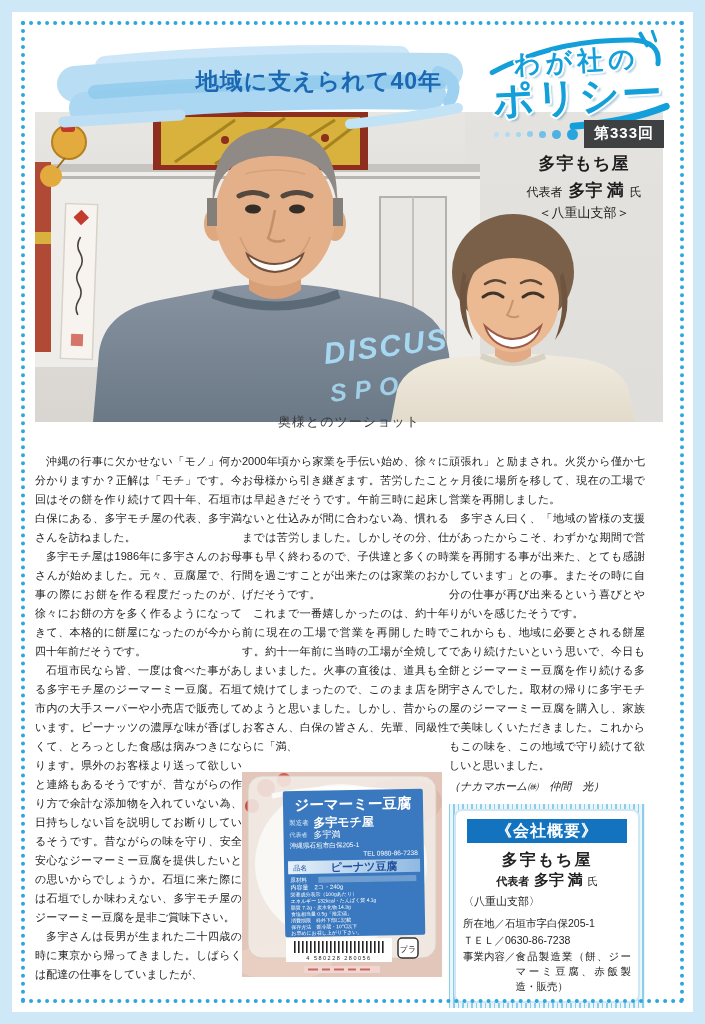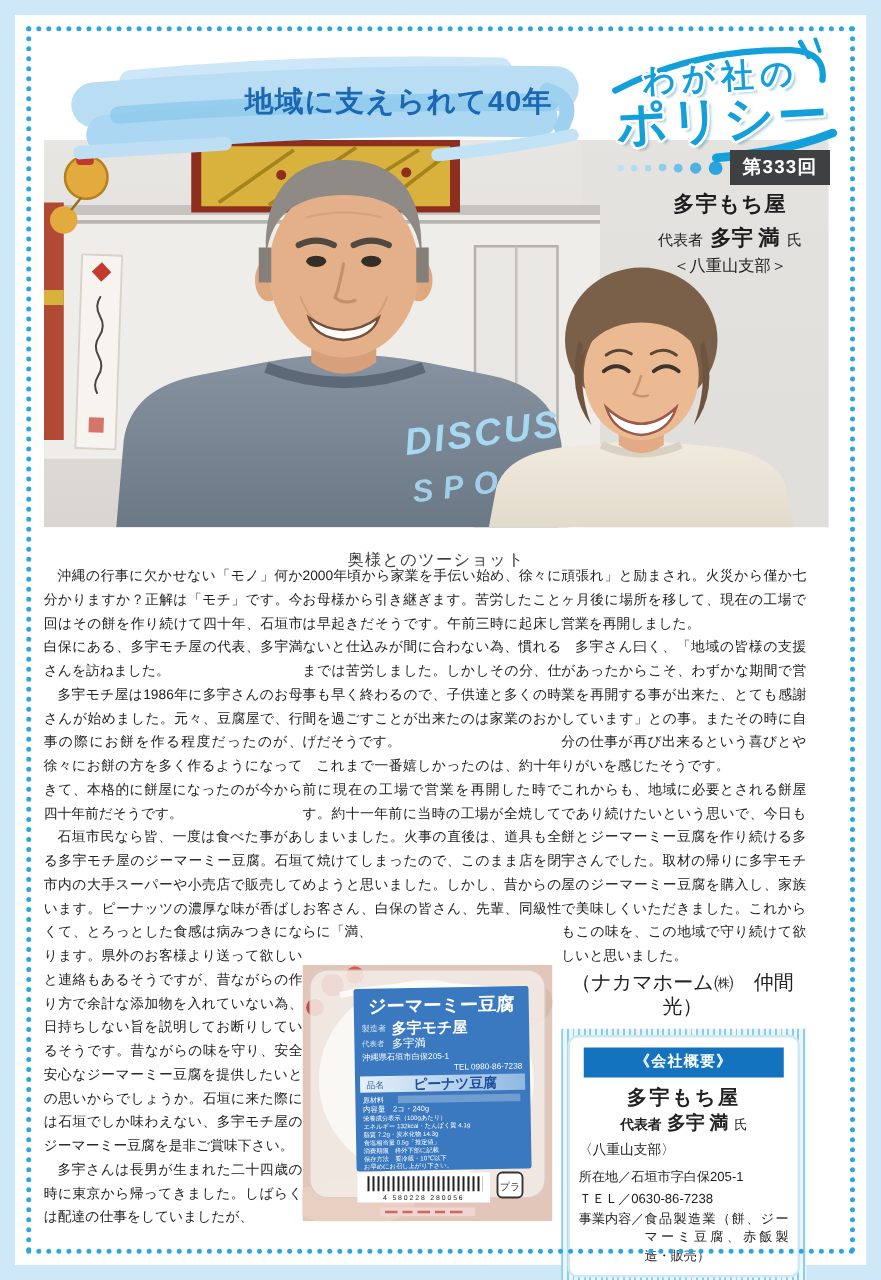--- a/index.html
+++ b/index.html
@@ -46,40 +46,40 @@
   }
   
   .photo-wrap{position:absolute;left:35px;top:112px;width:628px;height:310px;z-index:1;overflow:hidden;}
   .shop-overlay{position:absolute;left:500px;top:152px;width:168px;text-align:center;z-index:3;color:#1d1d1d;}
   .shop-overlay .shop-name{font-size:17px;font-weight:800;letter-spacing:1px;}
   .shop-overlay .shop-rep{font-family:"Liberation Serif","DejaVu Serif",serif;margin-top:4px;}
   .shop-overlay .rep-label{font-size:12px;}
   .shop-overlay .rep-name{font-size:17px;font-weight:700;margin:0 2px;}
   .shop-overlay .rep-suffix{font-size:12px;}
   .shop-overlay .shop-branch{font-family:Liberation Sans, sans-serif;font-size:13px;margin-top:2px;}
-  .photo-caption{position:absolute;left:35px;top:439px;width:628px;text-align:center;
+  .photo-caption{position:absolute;left:35px;top:413px;width:628px;text-align:center;
     font-size:13px;color:#3c3c3c;letter-spacing:1px;z-index:2;}
   
   .columns{
     position:absolute;left:35px;top:452px;width:632px;z-index:1;
     display:grid;grid-template-columns:207px 207px 196px;
     font-size:11px;line-height:19px;color:#222;text-align:justify;
   }
   .columns p{margin:0;text-indent:1em;}
   .columns p.cont{text-indent:0;}
-  .signature{text-align:center;font-size:16px;margin-top:2px;padding-right:2px;}
+  .signature{text-align:left;font-size:11px;margin-top:2px;padding-right:2px;font-style:italic;}
   .product-photo{margin-top:16px;width:200px;height:205px;}
   
   .company-box{
     margin-top:8px;
     background:repeating-linear-gradient(90deg,#8ccdea 0 1.5px,#eaf6fc 1.5px 4.5px);
     padding:5px;
   }
   .company-inner{background:#fff;border:2px solid #cfe8f6;border-radius:8px;padding:6px 7px 8px;}
-  .company-title{background:#1473be;color:#fff;text-align:center;font-size:12px;font-weight:700;
+  .company-title{background:#1473be;color:#fff;text-align:center;font-size:16px;font-weight:700;
     padding:2px 0 3px;margin:2px 4px 7px;letter-spacing:1px;}
   .company-name{text-align:center;font-size:16px;font-weight:800;letter-spacing:2px;}
   .company-rep{text-align:center;font-family:"Liberation Serif","DejaVu Serif",serif;margin-top:2px;}
   .company-rep .lbl{font-size:11px;font-weight:700;font-family:"Liberation Sans","DejaVu Sans",sans-serif;}
   .company-rep .nm{font-size:15px;font-weight:700;margin:0 2px;}
   .company-rep .sfx{font-size:10.5px;}
   .company-branch{font-family:"Liberation Serif","DejaVu Serif",serif;font-size:11px;margin:1px 0 5px;}
   .company-row{display:flex;font-size:10.5px;line-height:1.4;margin-top:2px;color:#1d1d1d;}
   .company-row .lbl{white-space:nowrap;}
   .company-row .val{flex:1;}

